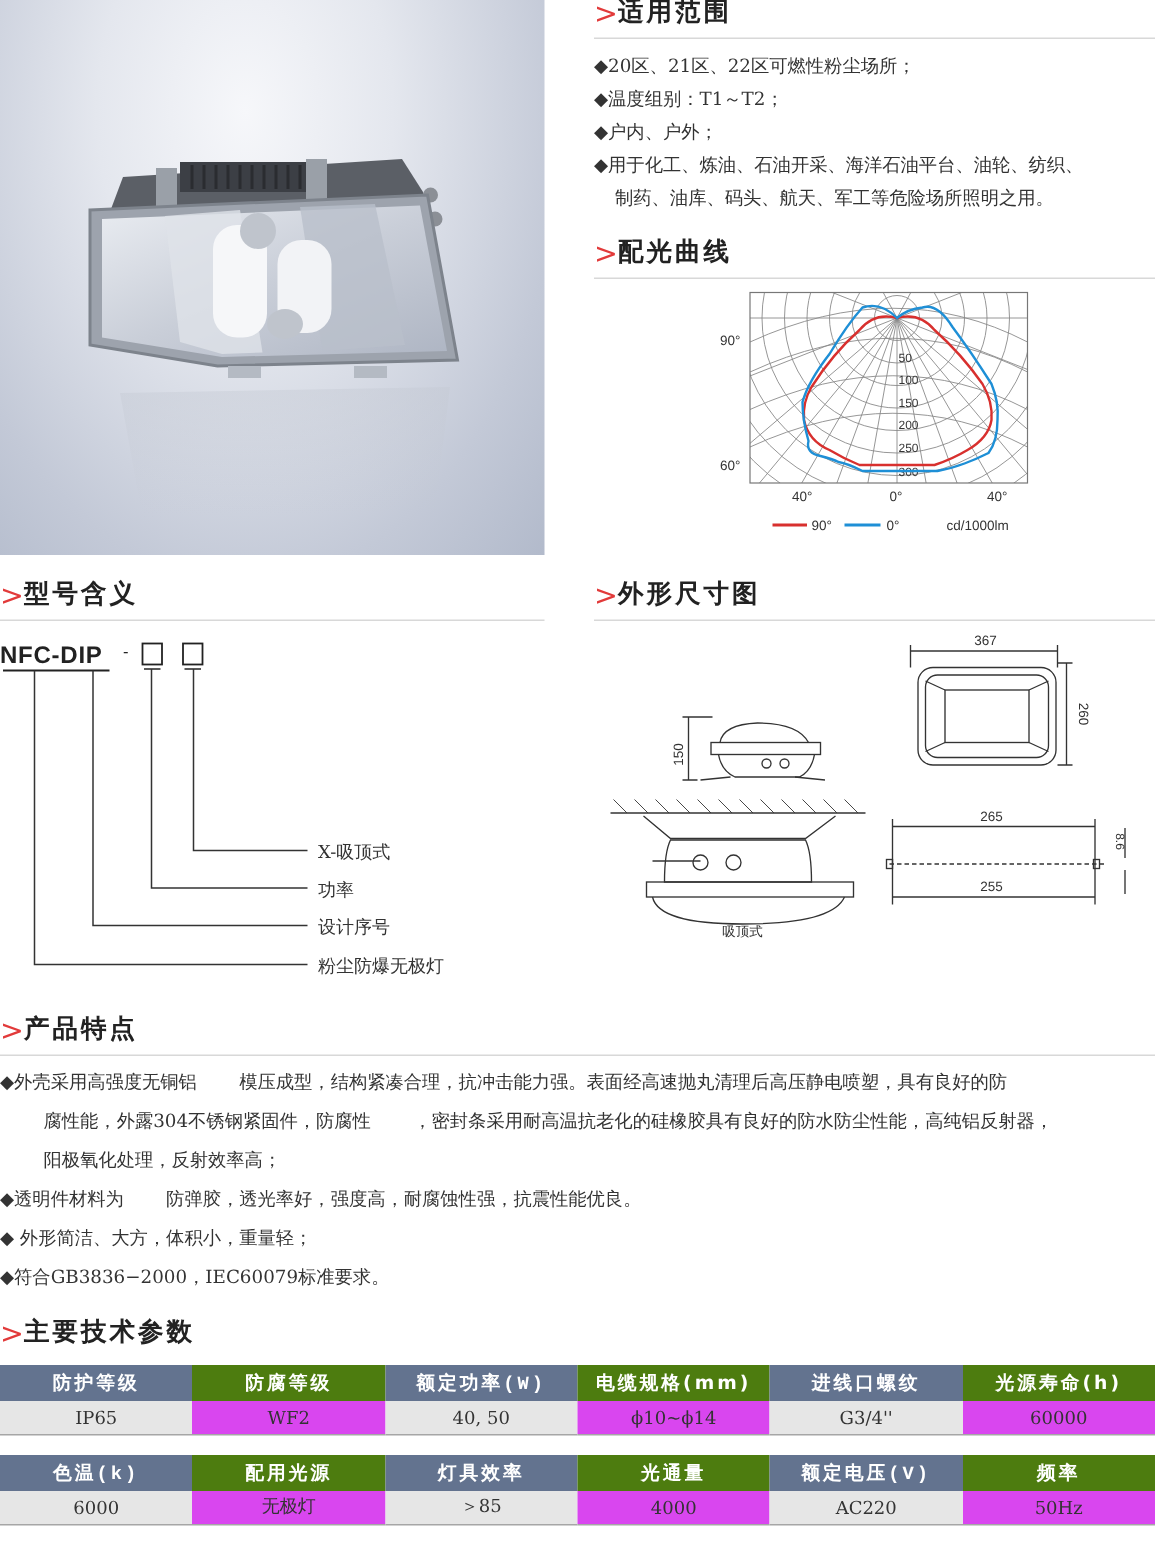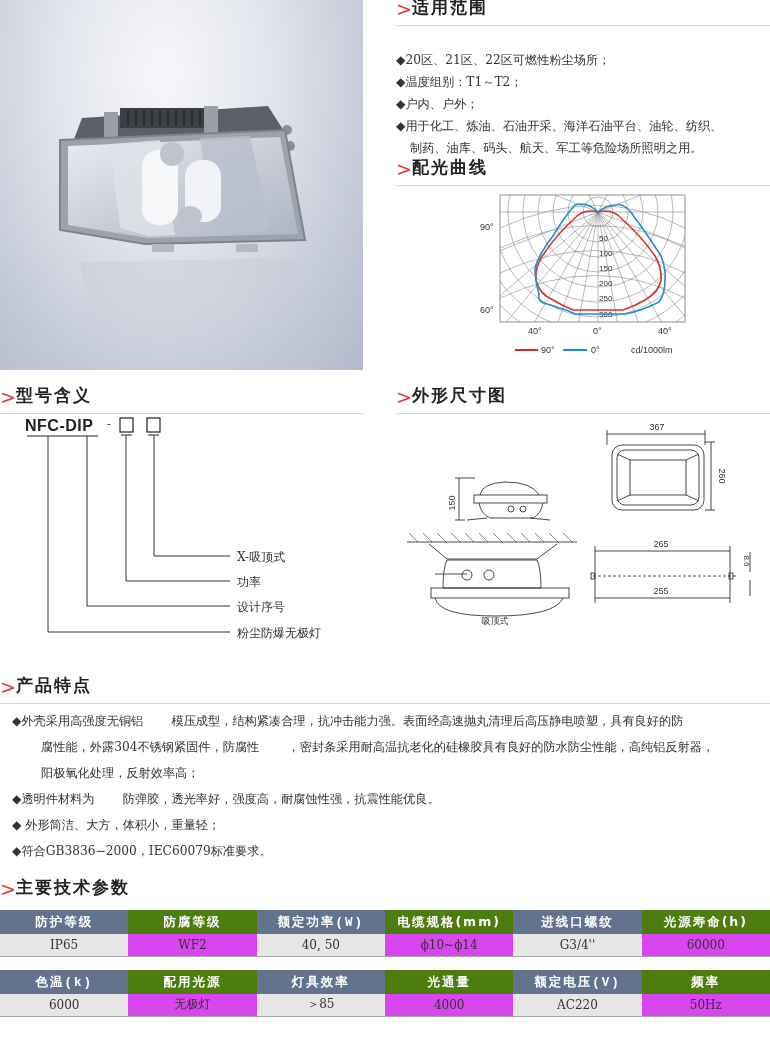--- a/index.html
+++ b/index.html
@@ -12,26 +12,26 @@
 
   .sec-head { position: absolute; height: 26px; border-bottom: 1px solid #d8d8d8; }
   .sec-head .chev { color: #e23a3a; font-size: 19px; font-family: "DejaVu Sans", sans-serif; position: absolute; left: 0; top: -2px; }
   .sec-head .ttl { position: absolute; left: 16px; top: -4px; font-size: 17px; font-weight: bold; letter-spacing: 2px; color: #222; }
 
   .bullets { position: absolute; font-family: "DejaVu Serif", "Liberation Serif", serif; font-size: 12.2px; color: #333; }
   .bullets .b { line-height: 22px; white-space: nowrap; }
   .bullets .cont { padding-left: 14px; }
 
   .features { position: absolute; left: 0; top: 708px; width: 770px; font-family: "DejaVu Serif", "Liberation Serif", serif; font-size: 12.2px; color: #333; }
-  .features .ln { line-height: 26px; white-space: nowrap; height: 26px; margin-left: 12px; }
+  .features .ln { line-height: 26px; white-space: nowrap; height: 26px; }
   .features .cont { padding-left: 29px; }
 
   .polar { position: absolute; left: 475px; top: 188px; }
   .dims { position: absolute; left: 395px; top: 410px; }
-  .model { position: absolute; left: 0; top: 409px; margin-left: 25px; }
+  .model { position: absolute; left: 0; top: 420px; }
 
   table.spec { position: absolute; left: 0; width: 770px; border-collapse: collapse; table-layout: fixed; }
   table.spec th { height: 24px; color: #fff; font-size: 12.5px; font-weight: bold; letter-spacing: 2px; font-family: "DejaVu Sans", sans-serif; }
   table.spec th.l { background: #63738f; font-family: Liberation Mono, monospace; }
   table.spec th.d { background: #4d7c0f; }
   table.spec td { height: 22px; text-align: center; font-family: "DejaVu Serif", "Liberation Serif", serif; font-size: 12px; color: #333; border-bottom: 1px solid #a6a6a6; }
   table.spec td.g { background: #e6e6e6; }
   table.spec td.w { background: #d946ef; }
 </style>
 </head>
@@ -84,21 +84,21 @@
     <rect x="236" y="244" width="22" height="8" fill="#b4bac3"></rect>
 
     <path d="M80 262 L300 258 L290 340 L95 345 Z" fill="url(#refl)" opacity="0.6"></path>
   </svg>
 </div>
 
 <div class="sec-head" style="left:396px; top:0px; width:374px;">
   <span class="chev">&gt;</span>
   <span class="ttl">适用范围</span>
 </div>
-<div class="bullets" style="left:396px; top:49px;">
+<div class="bullets" style="left:396px; top:33px;">
   <div class="b"><span>◆</span><span>20区、21区、22区可燃性粉尘场所；</span></div>
   <div class="b"><span>◆</span><span>温度组别：T1～T2；</span></div>
   <div class="b"><span>◆</span><span>户内、户外；</span></div>
   <div class="b"><span>◆</span><span>用于化工、炼油、石油开采、海洋石油平台、油轮、纺织、</span></div>
   <div class="b cont">制药、油库、码头、航天、军工等危险场所照明之用。</div>
 </div>
 
 <div class="sec-head" style="left:396px; top:160px; width:374px;">
   <span class="chev">&gt;</span>
   <span class="ttl">配光曲线</span>

